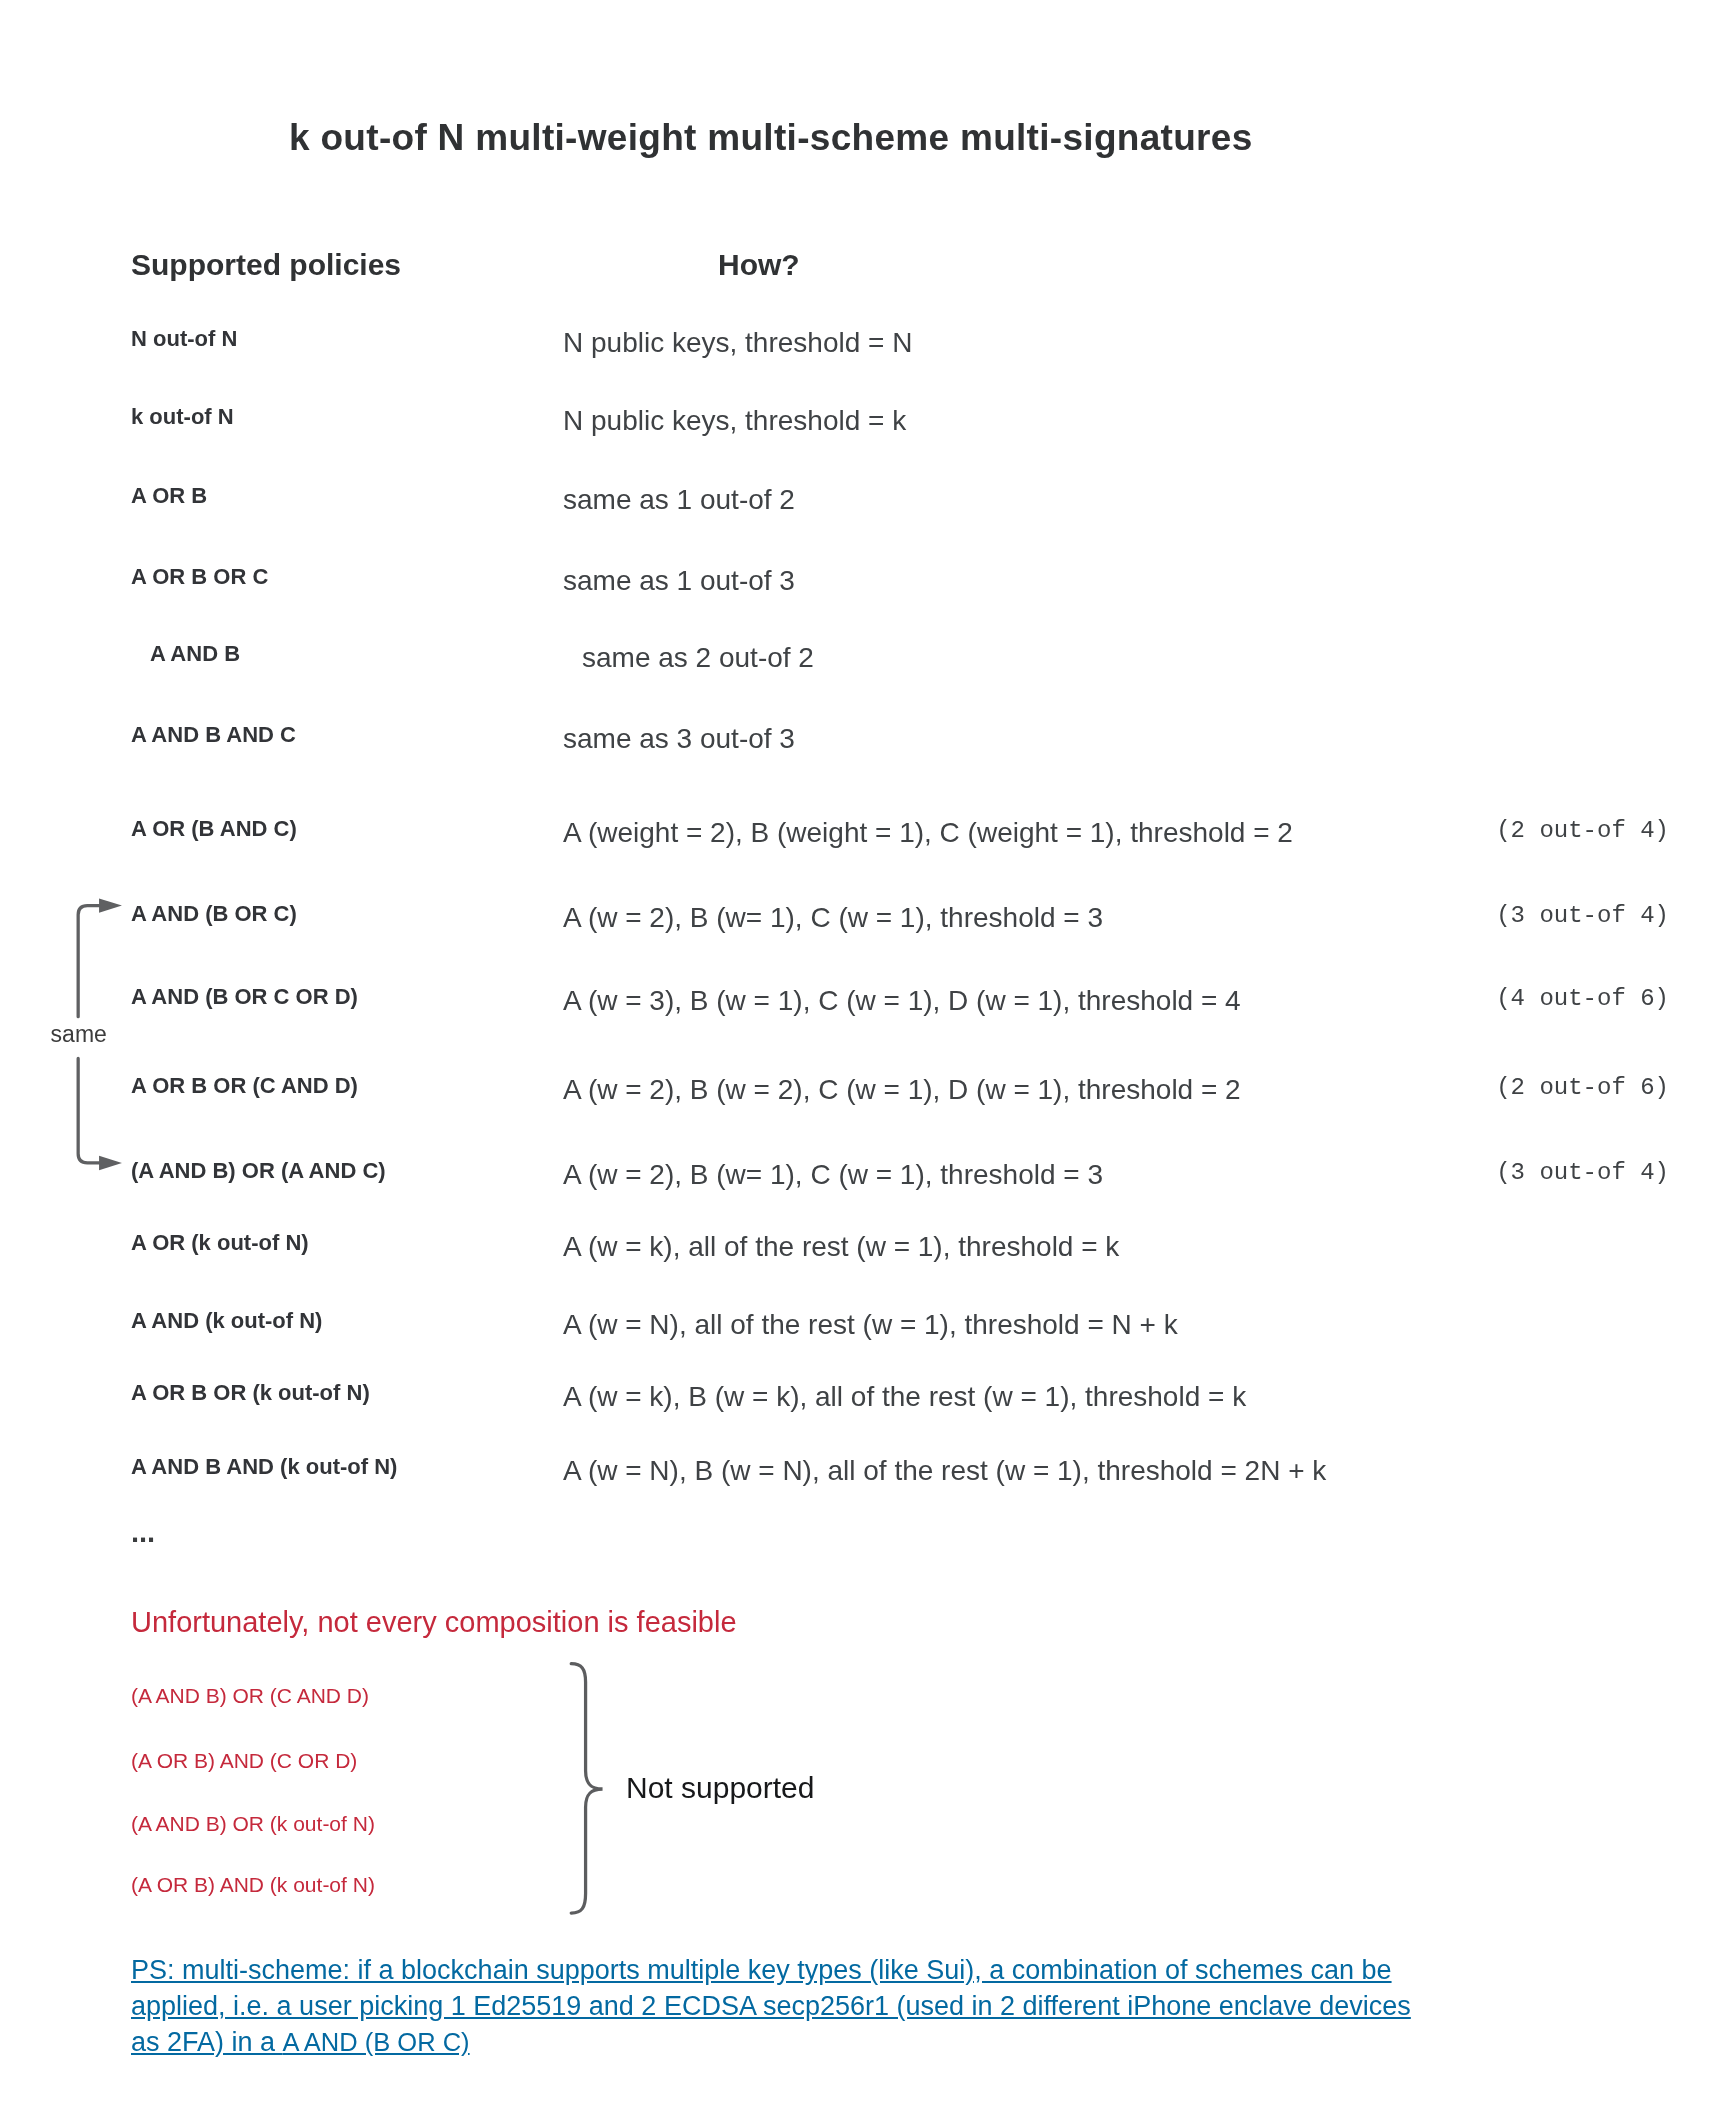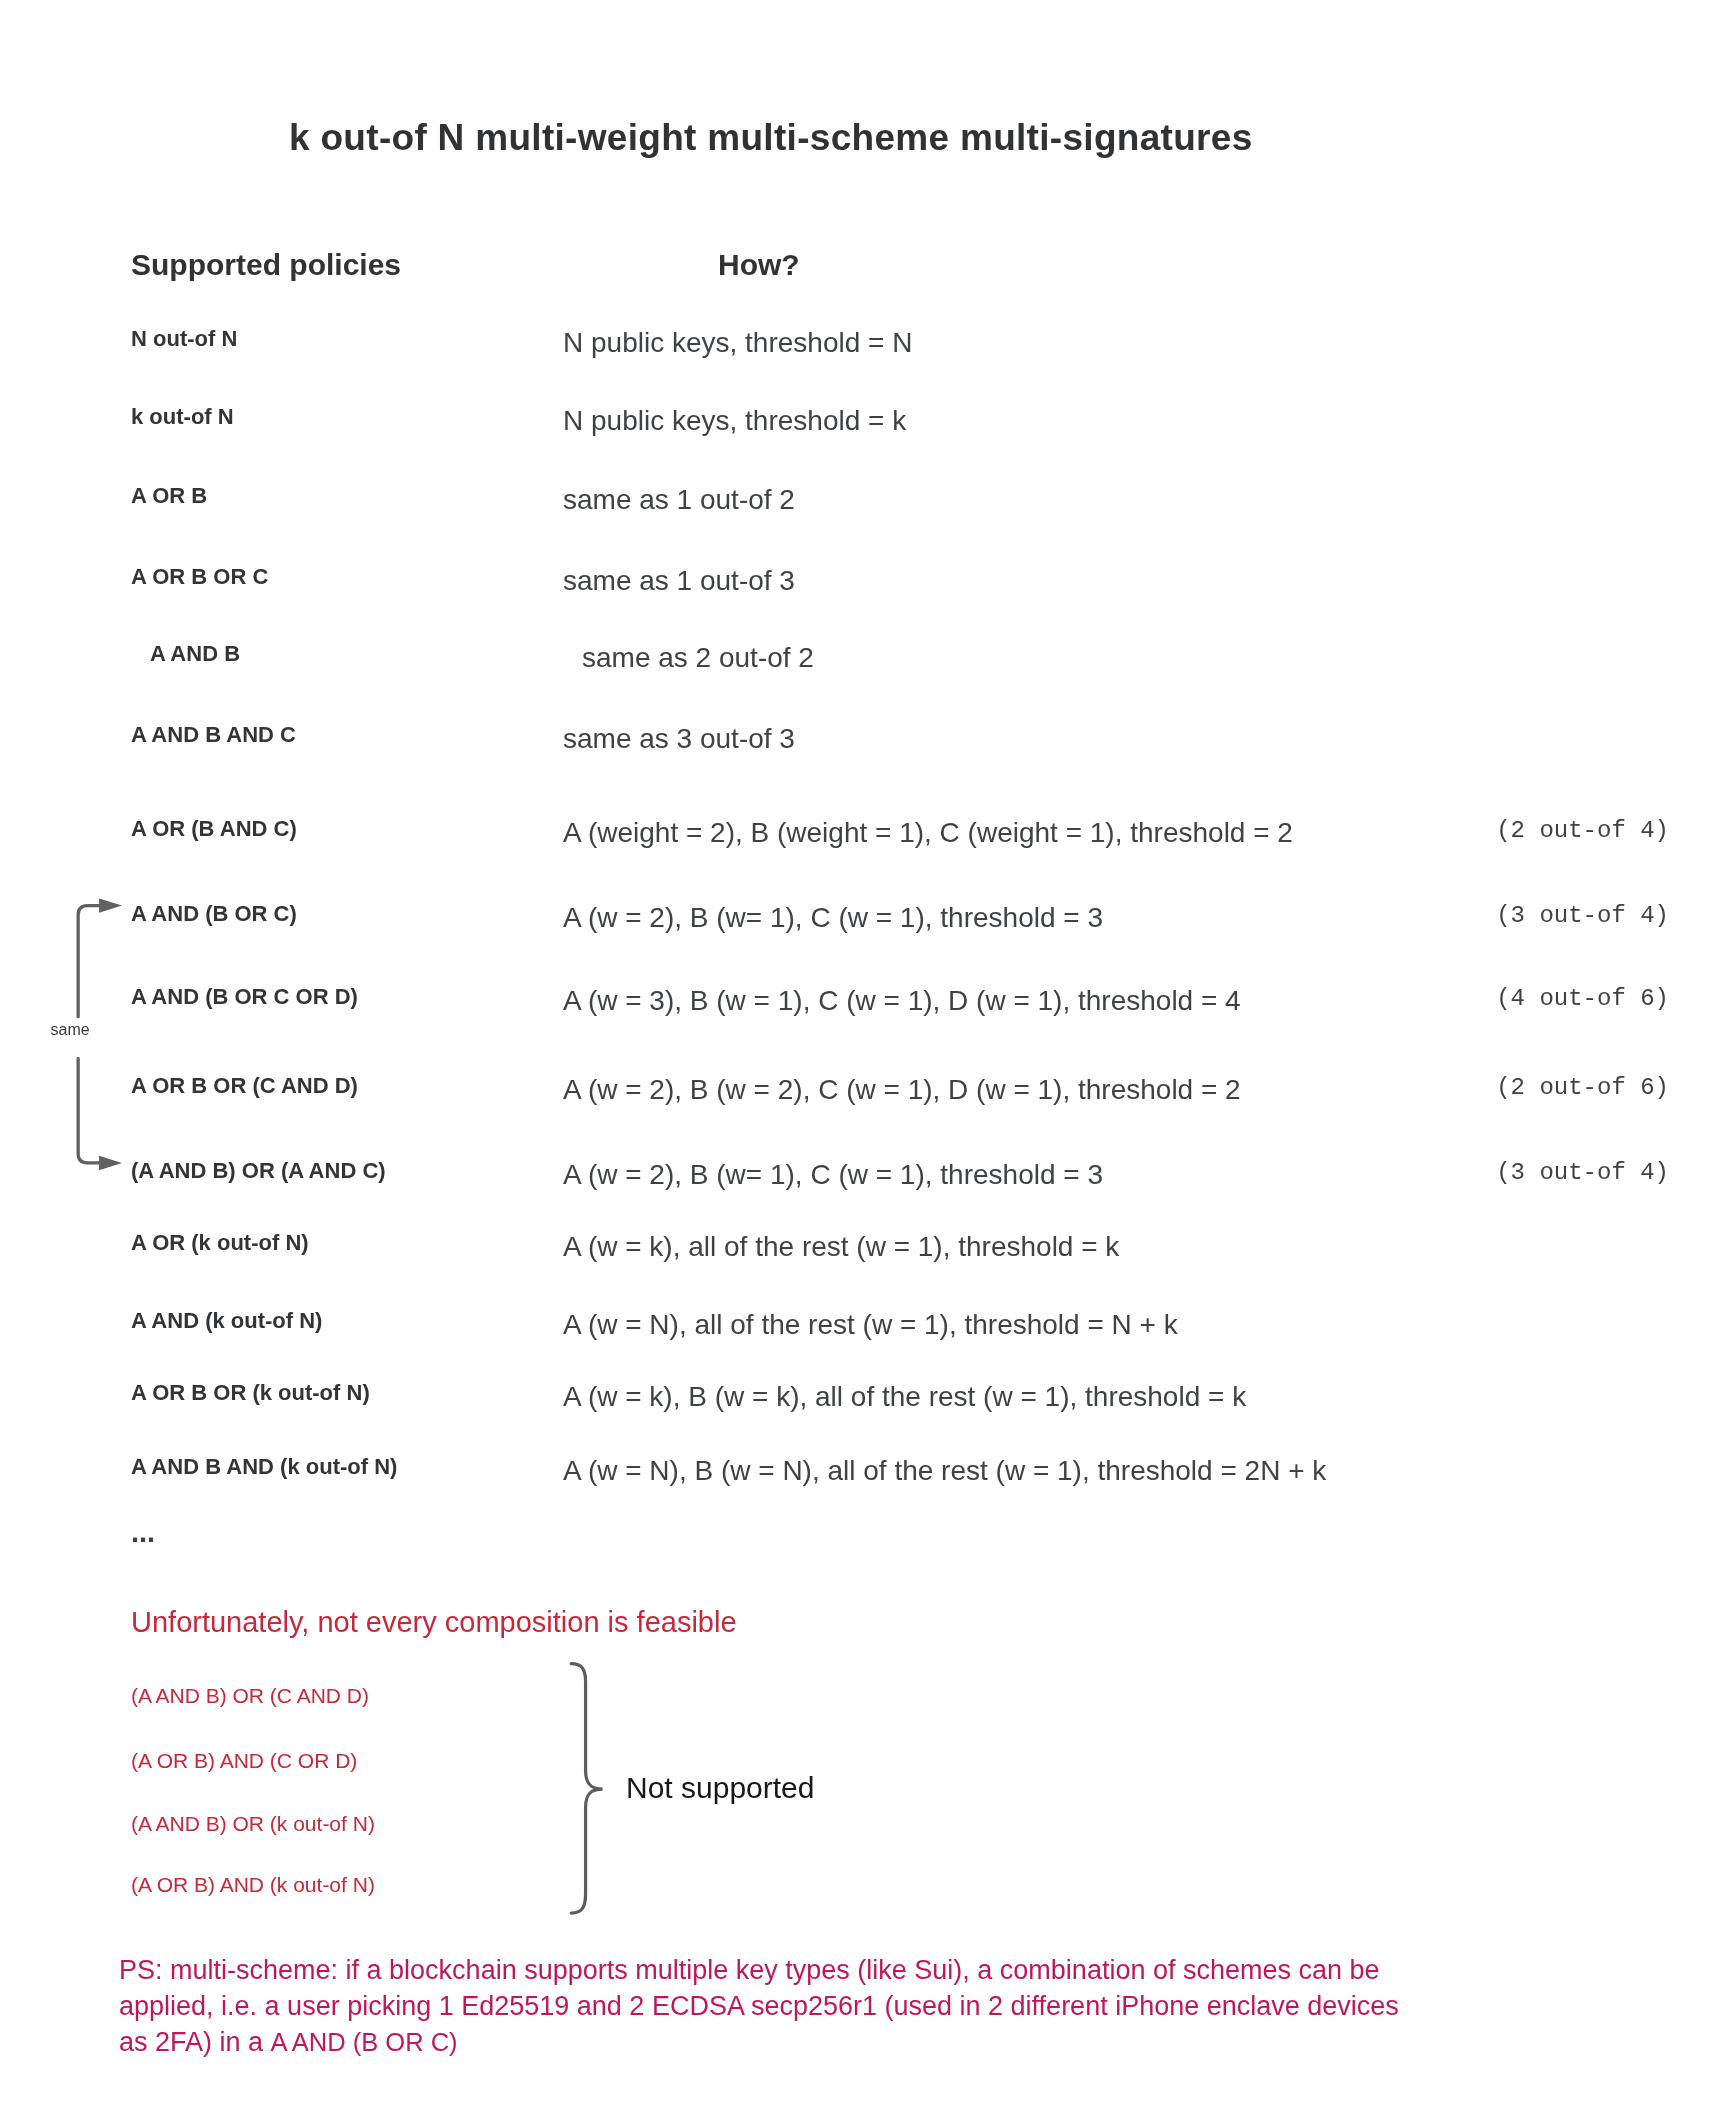--- a/index.html
+++ b/index.html
@@ -8,25 +8,25 @@
     font-family:"Liberation Sans","DejaVu Sans",sans-serif;
   }
   .abs{position:absolute;white-space:nowrap;}
   .title{font-size:37px;font-weight:bold;color:#303234;letter-spacing:0.3px;}
   .col-header{font-size:30px;font-weight:bold;color:#303234;}
   .row{position:absolute;left:0;width:1730px;height:39px;}
   .policy{position:absolute;left:131px;top:0;font-size:22px;font-weight:bold;color:#323438;white-space:nowrap;}
   .how{position:absolute;left:563px;top:0.7px;font-size:28px;color:#3f4245;white-space:nowrap;}
   .note{position:absolute;right:61px;top:0.7px;font-size:24px;color:#3f4245;white-space:nowrap;font-family:Liberation Mono, monospace;}
   .ellipsis{font-size:29px;font-weight:bold;color:#3a3c3e;}
-  .same-label{font-size:16px;color:#3c3c3c;background:#ffffff;padding:1.3px 2.6px;}
+  .same-label{font-size:23px;color:#3c3c3c;background:#ffffff;padding:1.3px 2.6px;}
   .red-heading{font-size:29px;color:#c5293c;}
   .red-item{position:absolute;left:131px;font-size:21px;color:#c5293c;white-space:nowrap;}
   .not-supported{font-size:30px;color:#17181a;}
-  .ps{position:absolute;left:119px;top:1952px;font-size:27px;line-height:36px;color:#be185d;}
+  .ps{position:absolute;left:131px;top:1952px;font-size:27px;line-height:36px;color:#0369a1;text-decoration:underline;}
   .ps-code{font-size:25.5px;}
   svg{display:block;}
 </style>
 </head>
 <body>
 
 <div class="abs title" style="left:289px;top:117px;">k out-of N multi-weight multi-scheme multi-signatures</div>
 
 <div class="abs col-header" style="left:131px;top:248px;">Supported policies</div>
 <div class="abs col-header" style="left:718px;top:248px;">How?</div>

